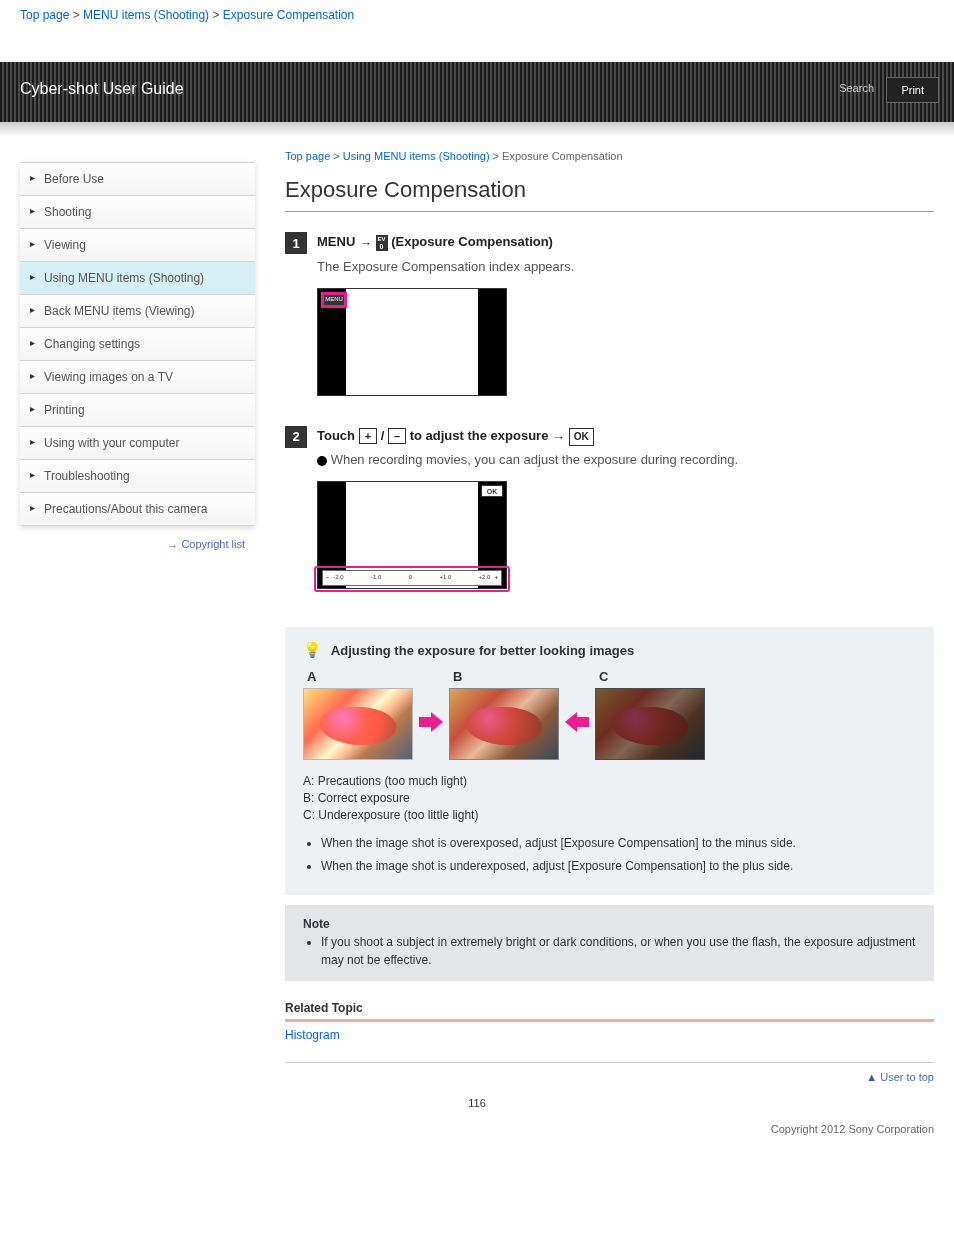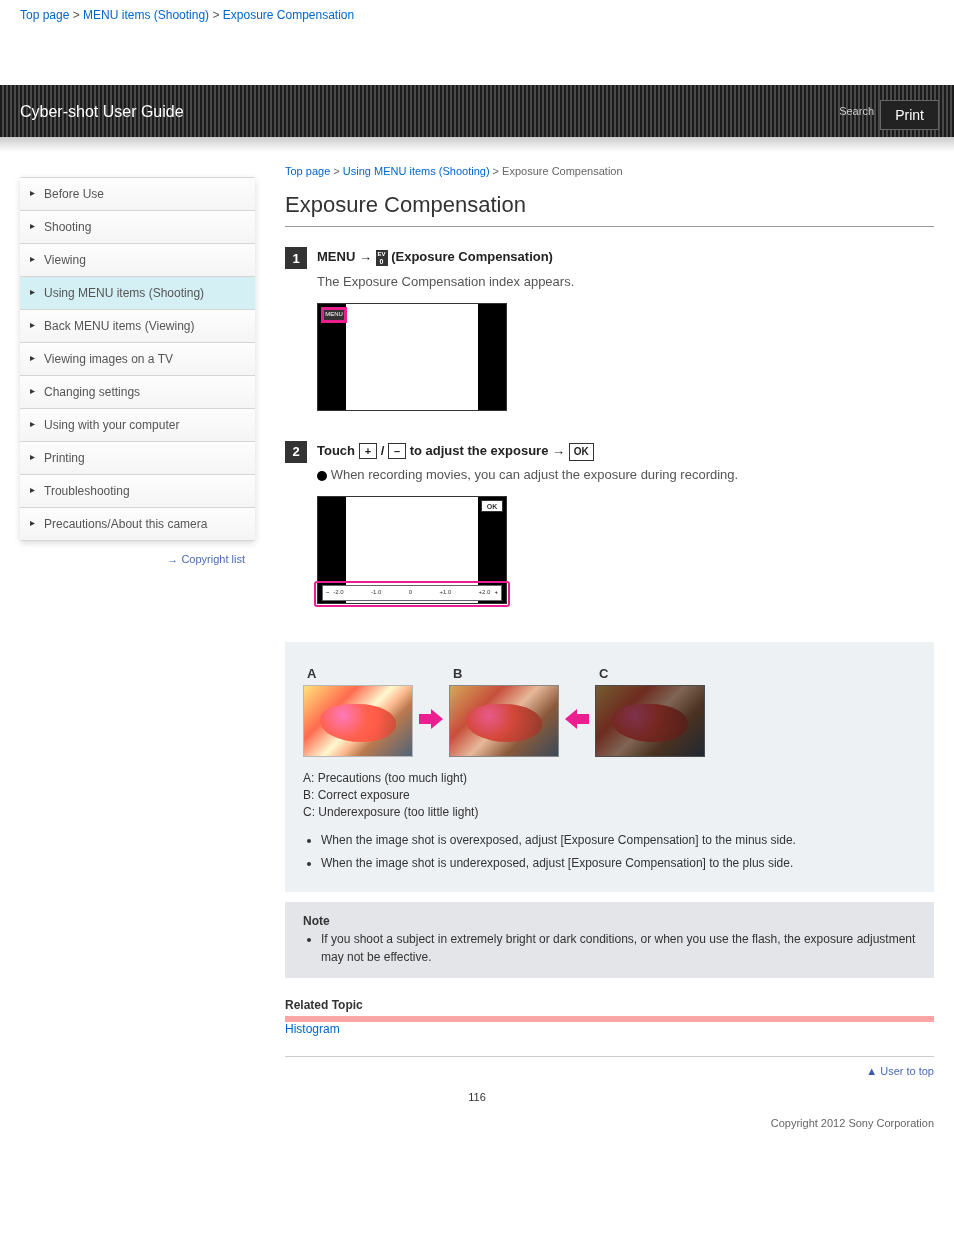--- a/index.html
+++ b/index.html
@@ -1,35 +1,35 @@
 <!DOCTYPE html>
 <html><head>
 <meta charset="utf-8">
 <style>
   * { box-sizing: border-box; margin: 0; padding: 0; }
   body { font-family: Arial, sans-serif; font-size: 13px; color: #333; background: #fff; width: 954px; }
   
   .header-band {
-    height: 52px;
+    height: 60px;
     background: repeating-linear-gradient(90deg, #1a1a1a 0px, #1a1a1a 2px, #4a4a4a 2px, #4a4a4a 4px);
     position: relative;
-    margin-top: 55px;
+    margin-top: 32px;
   }
   .header-band::after {
     content: '';
     position: absolute;
     bottom: -15px; left: 0; right: 0; height: 15px;
     background: linear-gradient(to bottom, rgba(0,0,0,0.2), transparent);
   }
   .print-btn {
     position: absolute;
     right: 15px; top: 15px;
     background: #222; color: #fff;
     padding: 6px 14px;
-    font-size: 14px;
+    font-size: 11px;
     border: 1px solid #666;
   }
   .header-title {
     position: absolute;
     left: 20px; top: 18px;
     color: #fff; font-size: 16px;
   }
   .header-right {
     position: absolute;
     right: 80px; top: 20px;
@@ -274,21 +274,21 @@
   .note-box {
     background: #e3e5e8;
     padding: 12px 18px;
     margin: 8px 0 20px 0;
     font-size: 12px;
   }
   .note-box .note-title { font-weight: bold; margin-bottom: 2px; }
   .note-box li { margin-left: 18px; line-height: 1.5; }
   
   .related { font-size: 12px; margin: 20px 0; }
-  .related-title { font-weight: bold; border-bottom: 6px solid #fca5a5; padding-bottom: 4px; }
+  .related-title { font-weight: bold; border-bottom: 3px solid #fca5a5; padding-bottom: 4px; margin-bottom: 6px; }
   .related a { color: #0066cc; text-decoration: none; }
   
   .back-top-bottom {
     text-align: right;
     font-size: 11px;
     color: #4a6ab5;
     padding: 8px 0;
     border-top: 1px solid #ccc;
     margin-top: 20px;
   }
@@ -318,24 +318,24 @@
 </div>
 
 <div class="layout">
   <div class="sidebar">
     <div class="sidebar-wrap">
       <div class="sidebar-item">Before Use</div>
       <div class="sidebar-item">Shooting</div>
       <div class="sidebar-item">Viewing</div>
       <div class="sidebar-item active">Using MENU items (Shooting)</div>
       <div class="sidebar-item">Back MENU items (Viewing)</div>
+      <div class="sidebar-item">Changing settings</div>
       <div class="sidebar-item">Viewing images on a TV</div>
-      <div class="sidebar-item">Changing settings</div>
+      <div class="sidebar-item">Printing</div>
       <div class="sidebar-item">Using with your computer</div>
-      <div class="sidebar-item">Printing</div>
       <div class="sidebar-item">Troubleshooting</div>
       <div class="sidebar-item">Precautions/About this camera</div>
     </div>
     <div class="back-top-side">
       <span class="arrow">→</span>
       <span>Copyright list</span>
     </div>
   </div>
 
   <div class="content">
@@ -398,20 +398,24 @@
                 <span>+1.0</span>
                 <span>+2.0</span>
             </div>
             <b>+</b>
           </div>
         </div>
       </div>
     </div>
 
     <div class="tip-box">
+      <div class="tip-title">
+        <span class="bulb">💡</span>
+        <span>Adjusting the exposure for better looking images</span>
+      </div>
       <div class="abc-row">
         <div class="abc-col">
           <div class="abc-label">A</div>
           <div class="photo bright"></div>
         </div>
         <div class="pink-arrow right"></div>
         <div class="abc-col">
           <div class="abc-label">B</div>
           <div class="photo"></div>
         </div>

